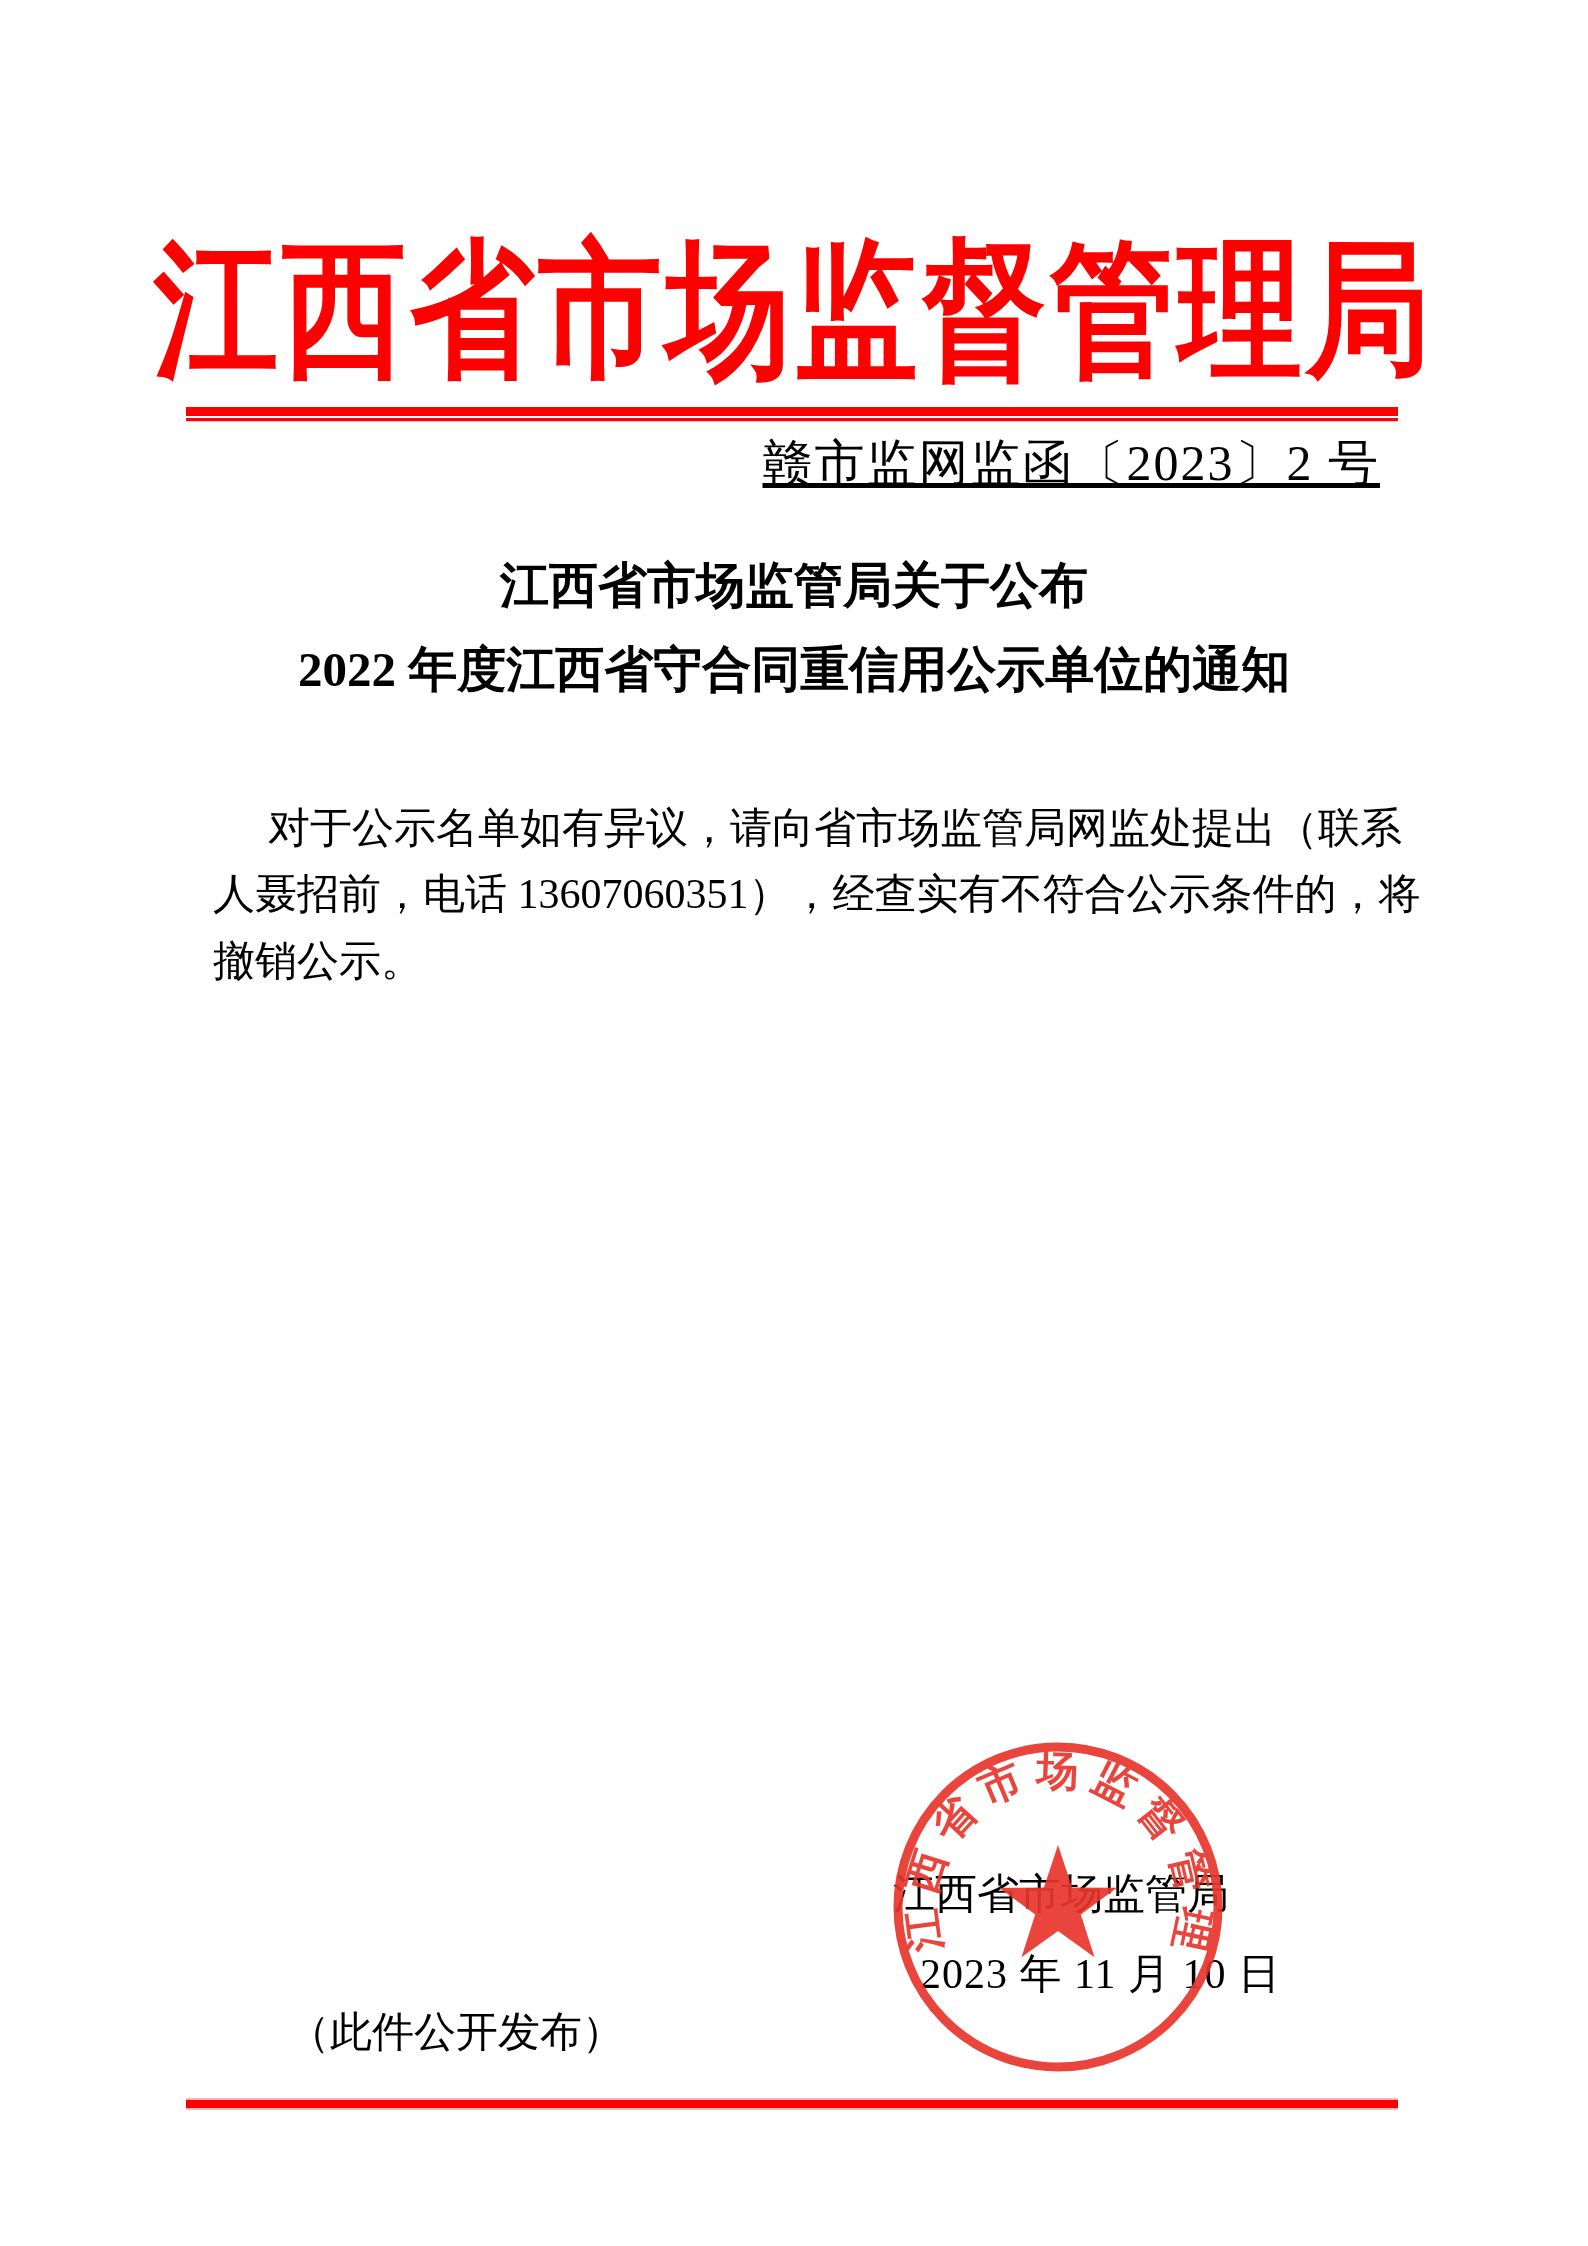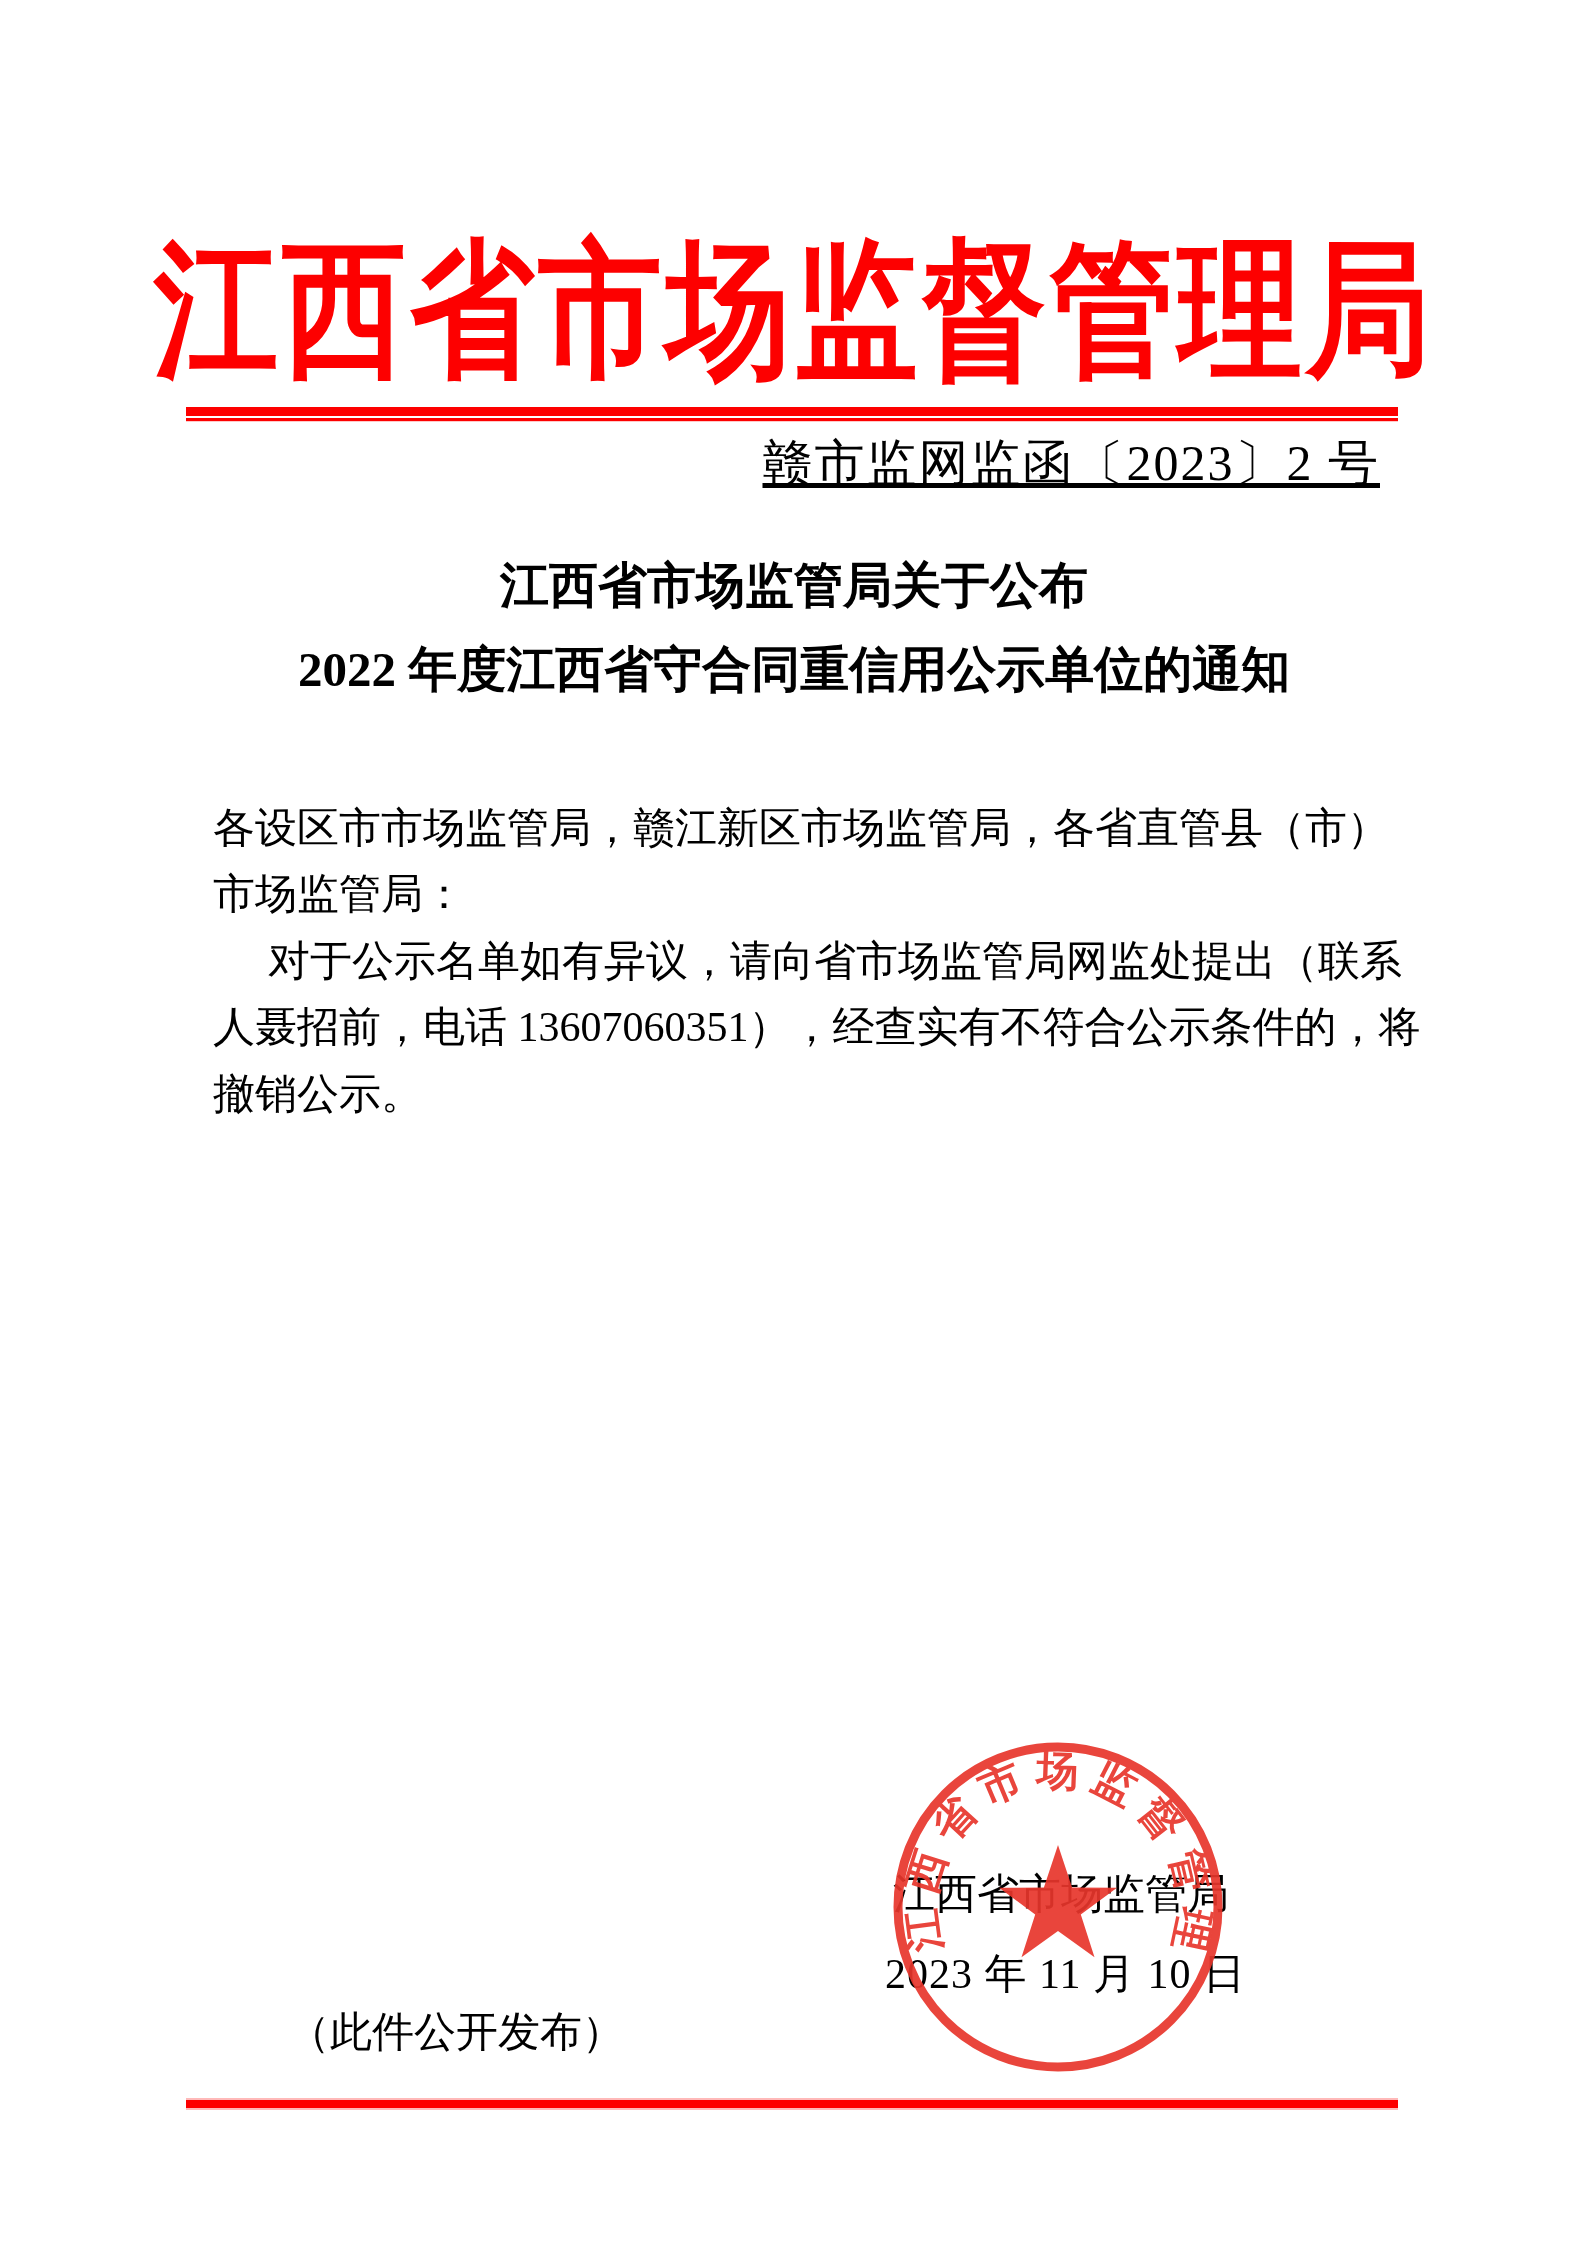--- a/index.html
+++ b/index.html
@@ -25,21 +25,21 @@
     font-weight:bold; font-size:49px; line-height:84px; white-space:pre-line;
   }
   .body-text {
     position:absolute; left:213px; top:795px; width:1220px;
     font-size:42px; line-height:66.4px; text-align:left;
   }
   .body-text p { margin:0; white-space:pre-line; }
   .indent { text-indent:55px; }
   .attachment { margin-top:66px; padding-left:83px; }
   .sig-agency { position:absolute; left:893px; top:1866px; font-size:42px; white-space:nowrap; }
-  .sig-date   { position:absolute; left:885px; top:1946px; font-size:42px; letter-spacing:1px; white-space:nowrap; }
+  .sig-date   { position:absolute; left:920px; top:1946px; font-size:42px; letter-spacing:1px; white-space:nowrap; }
   .public-note { position:absolute; left:288px; top:2004px; font-size:42px; white-space:nowrap; }
   .rule-bottom {
     position:absolute; left:186px; top:2098px; width:1212px; height:12px;
     background:linear-gradient(to bottom,
       #ffb9b9 0%, #ffb9b9 18%, #fd0000 18%, #fd0000 82%, #ffb9b9 82%, #ffb9b9 100%);
   }
   .seal-svg { position:absolute; left:888px; top:1737px; width:340px; height:340px; opacity:0.92; }
 </style>
 </head>
 <body>
@@ -49,22 +49,20 @@
 </div>
 
 <div class="rule-top"></div>
 
 <div class="doc-number">赣市监网监函〔2023〕2 号</div>
 
 <div class="doc-title">江西省市场监管局关于公布
 2022 年度江西省守合同重信用公示单位的通知</div>
 
 <div class="body-text">
-  <p>各设区市市场监管局，赣江新区市场监管局，各省直管县（市）
-市场监管局：</p>
   <p class="indent">对于公示名单如有异议，请向省市场监管局网监处提出（联系
 人聂招前，电话 13607060351），经查实有不符合公示条件的，将
 撤销公示。</p>
 </div>
 
 <div class="sig-agency">江西省市场监管局</div>
 <div class="sig-date">2023 年 11 月 10 日</div>
 
 <svg class="seal-svg" viewBox="0 0 340 340">
   <circle cx="170" cy="170" r="160" fill="none" stroke="#e8362c" stroke-width="9"></circle>

